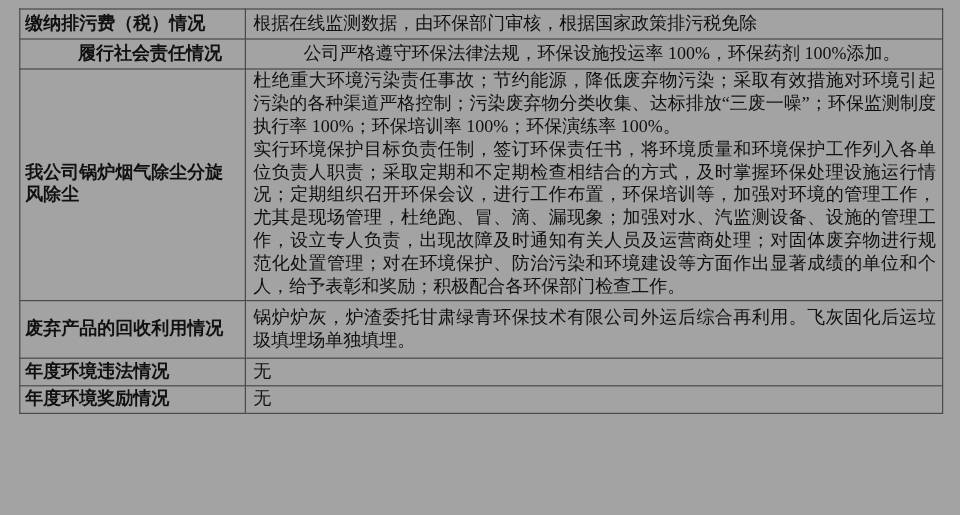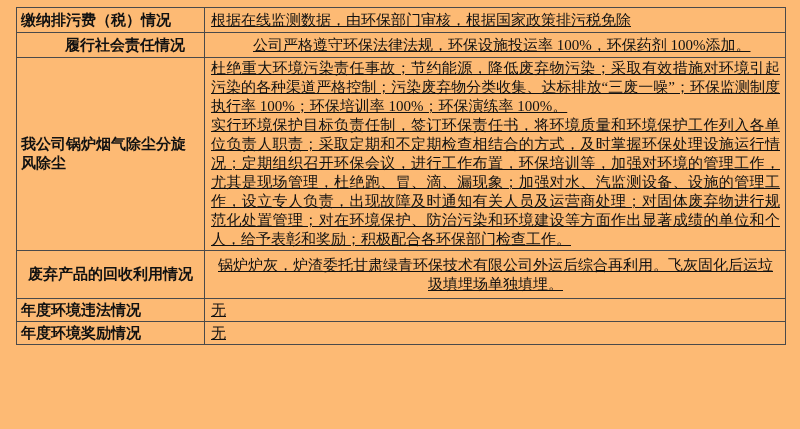--- a/index.html
+++ b/index.html
@@ -4,21 +4,21 @@
 <style>
   html, body {
     margin: 0;
     padding: 0;
     background: #ffffff;
   }
   .page {
     position: relative;
     width: 800px;
     height: 429px;
-    background: #fdba74;
+    background: #a3a3a3;
     overflow: hidden;
     font-family: "Liberation Serif", "DejaVu Serif", serif;
     color: #111111;
   }
   table.report-table {
     position: absolute;
     left: 16px;
     top: 7px;
     width: 769px;
     border-collapse: collapse;
@@ -34,32 +34,31 @@
     padding: 1px 4px;
     overflow: hidden;
   }
   td.label {
     font-weight: bold;
     text-align: left;
   }
   td.content {
     padding: 1px 5px 1px 6px;
     text-align: justify;
-    text-decoration: underline;
   }
   td.content p {
     margin: 0;
     padding: 0;
   }
   
   tr.r1 td { height: 22px; }
   tr.r2 td { height: 22px; padding-left: 48px; }
   tr.r3 td { height: 189px; }
   tr.r4 td { height: 68px; }
-  tr.r5 td { height: 45px; text-align: center; }
+  tr.r5 td { height: 45px; }
   tr.r6 td { height: 21px; }
   tr.r7 td { height: 20px; margin-left: 40px; }
   tr.r8 td { height: 20px; }
   
   tr.r6 td.label {
     font-size: 12.5px;
     white-space: nowrap;
     letter-spacing: -0.1px;
   }
 </style>

